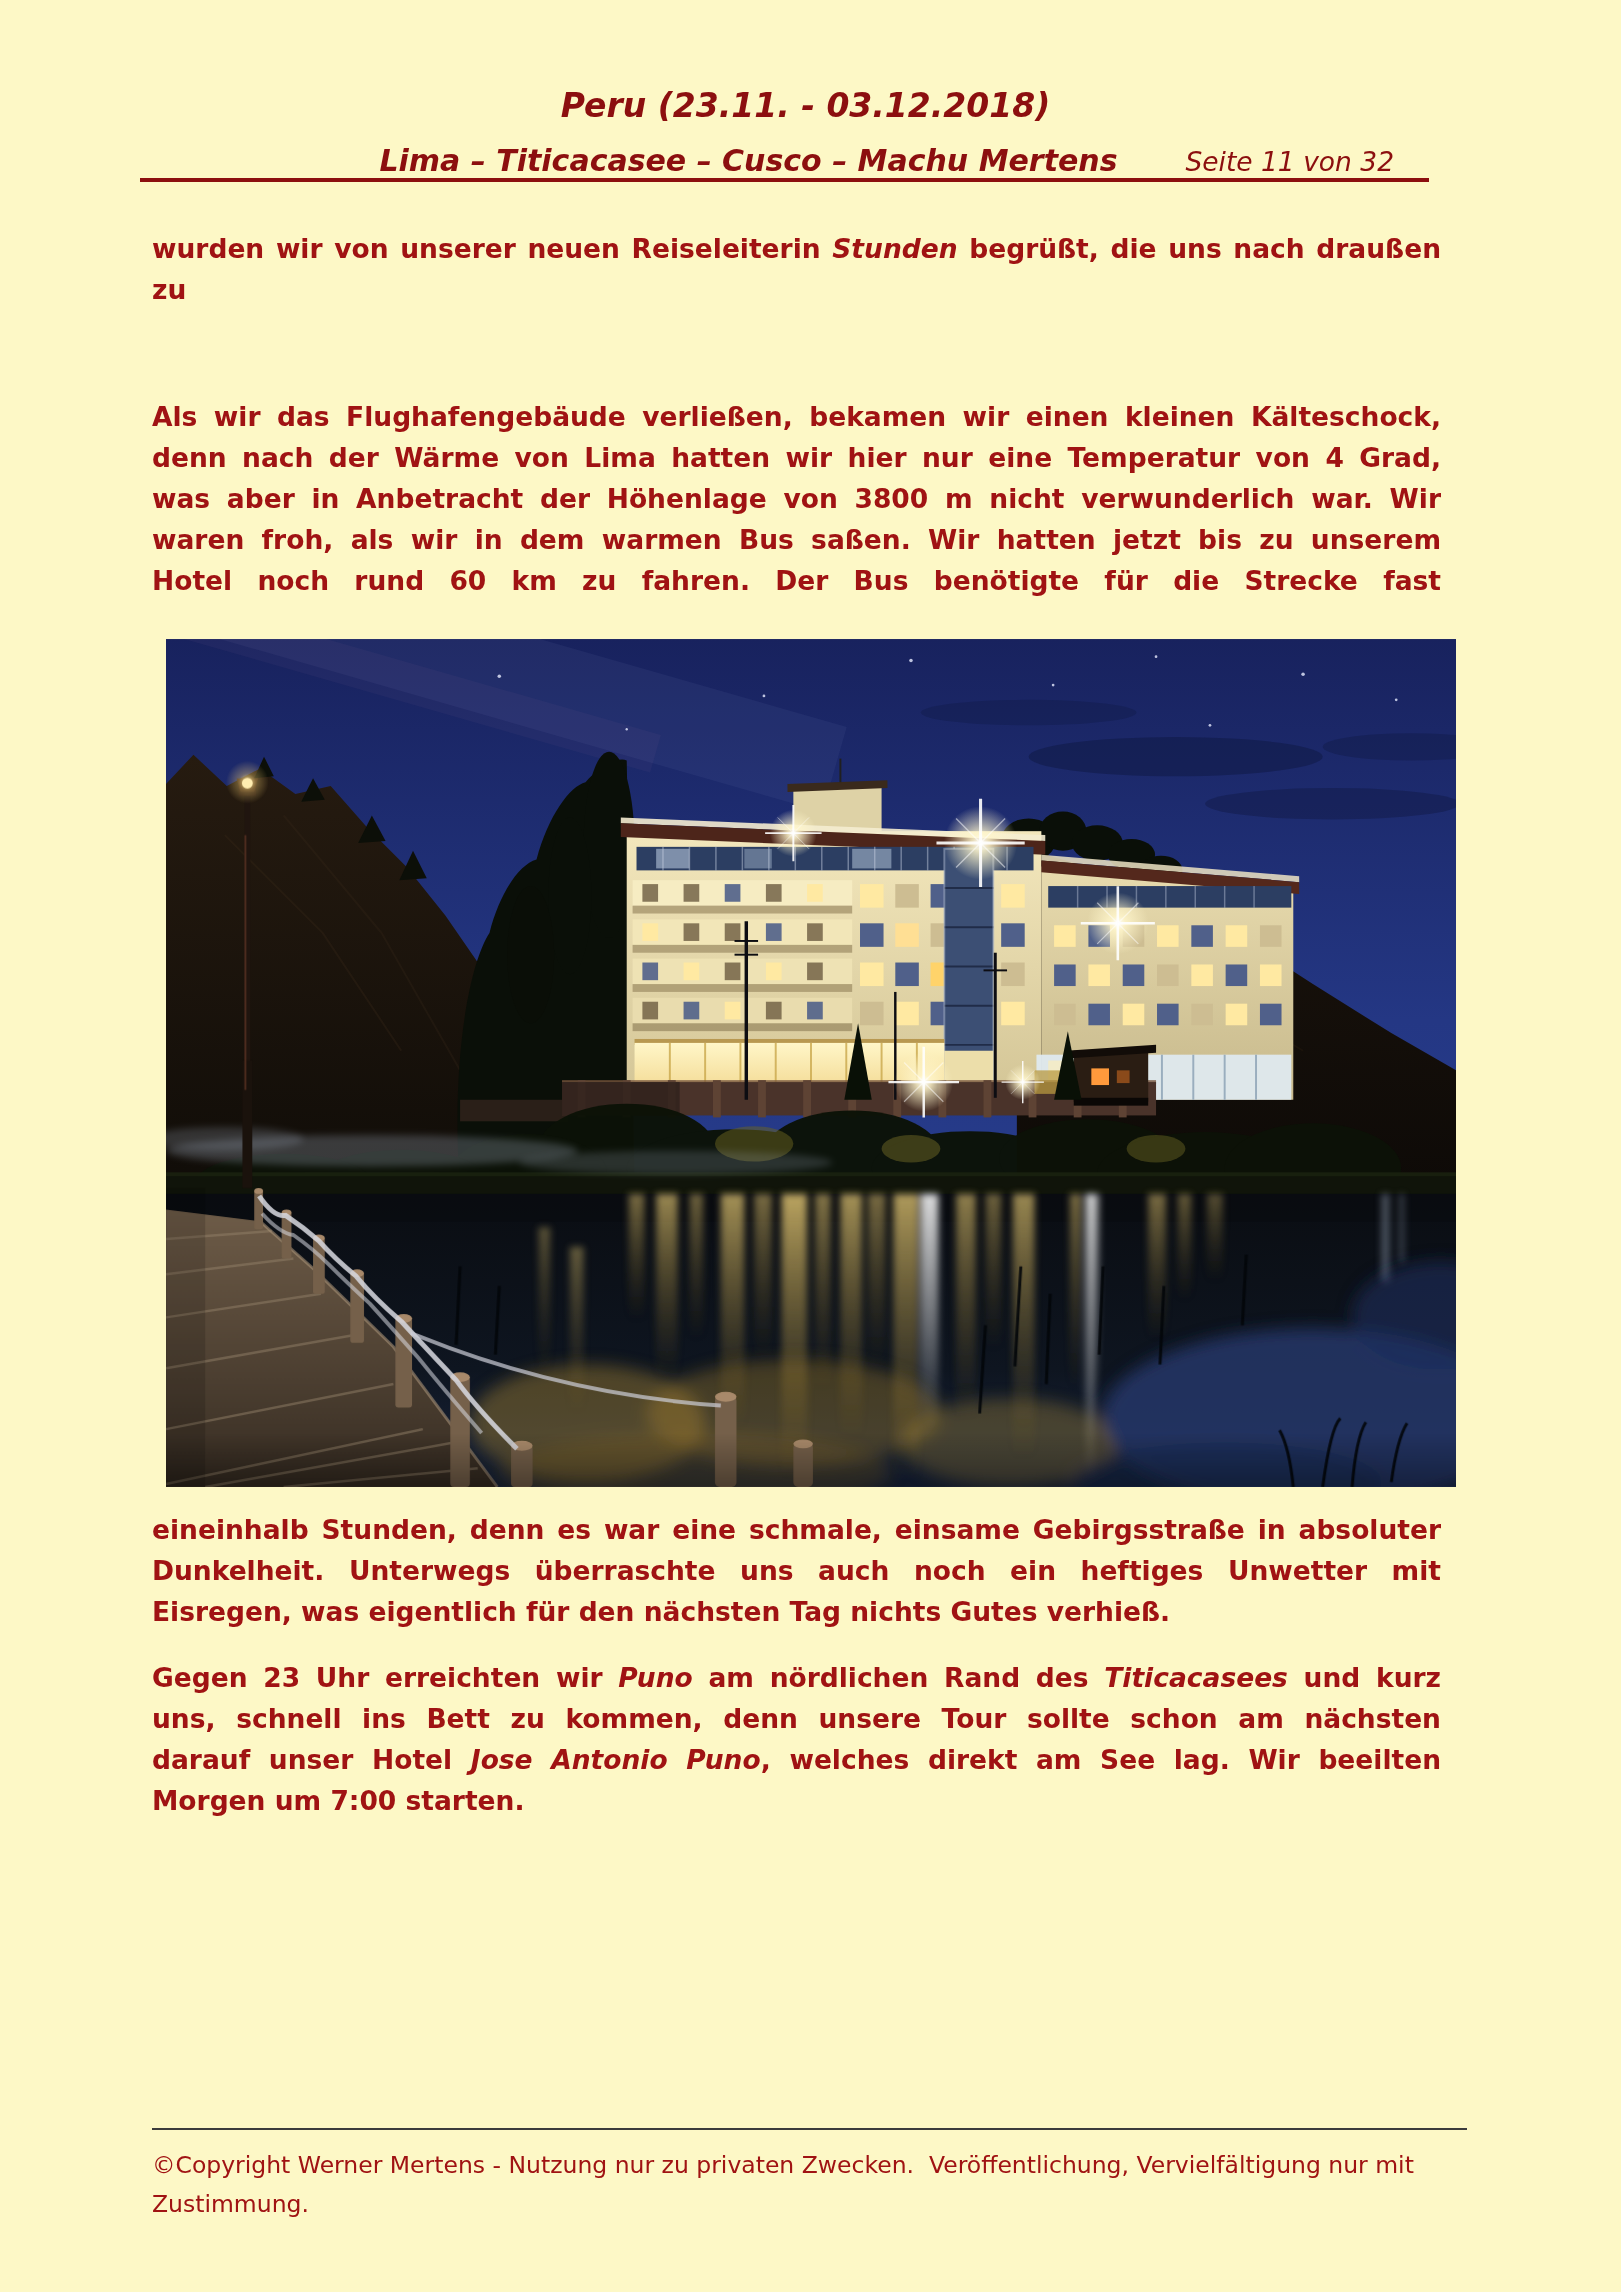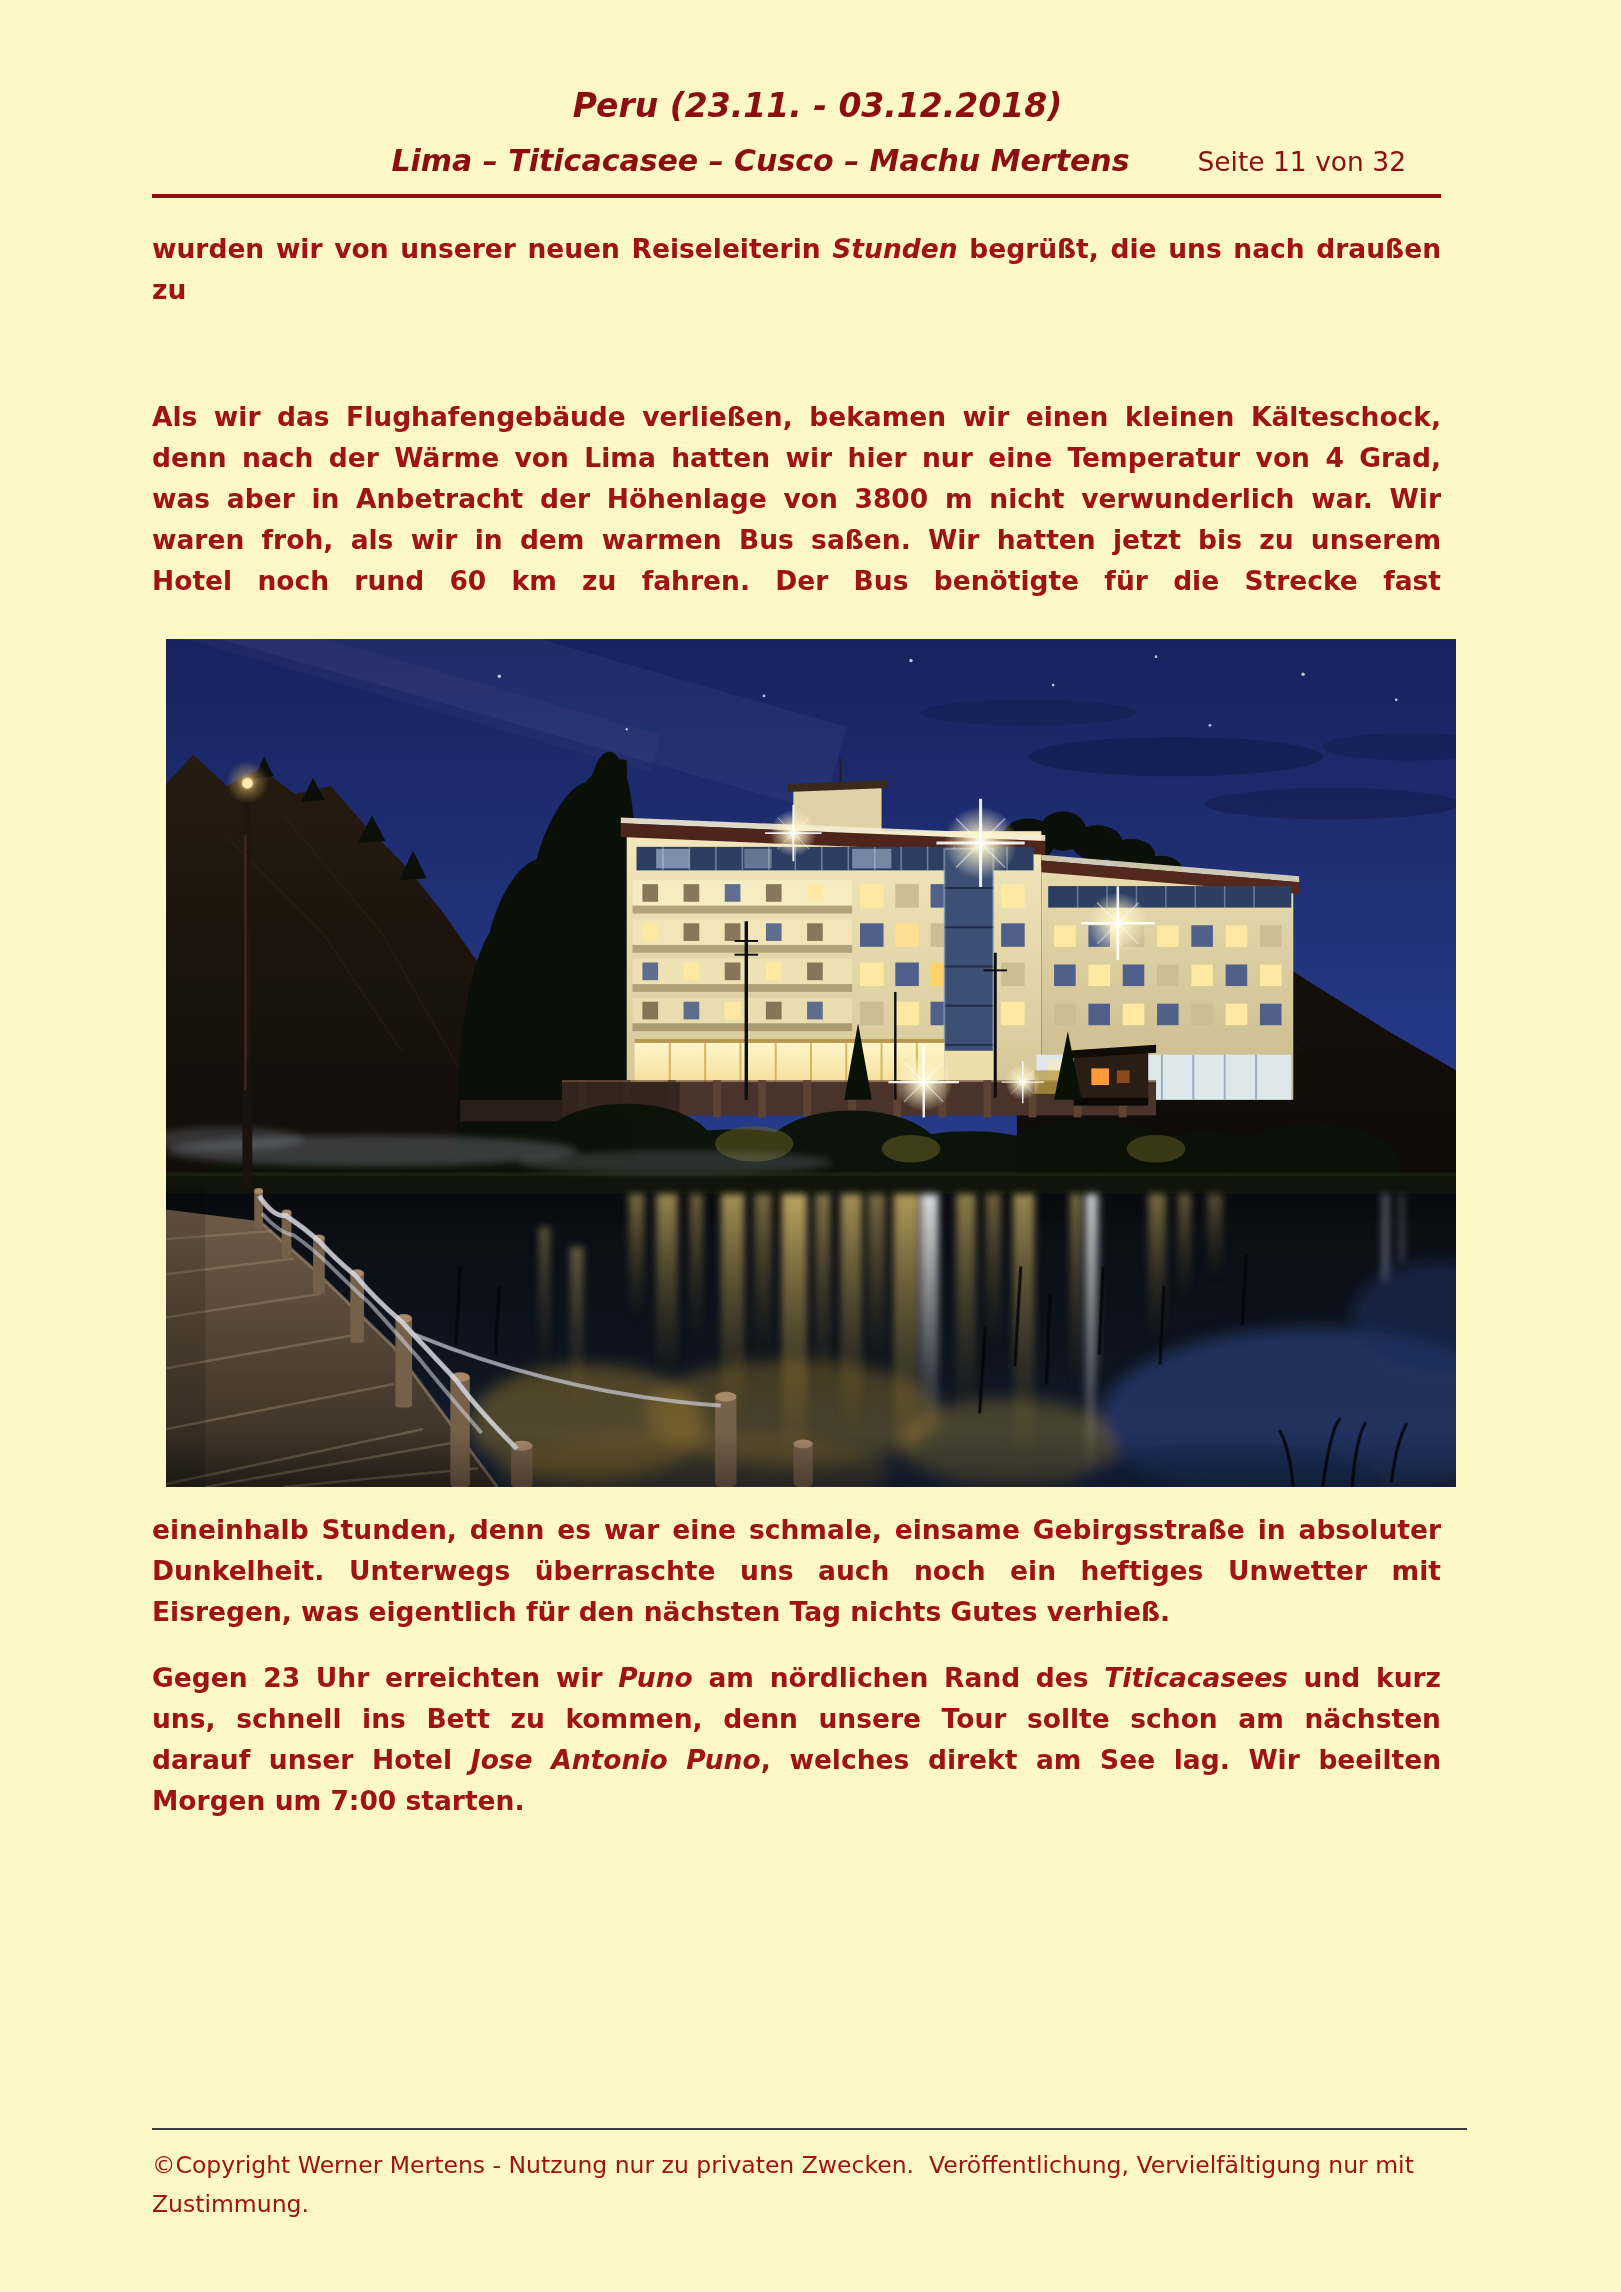--- a/index.html
+++ b/index.html
@@ -5,40 +5,40 @@
   html,body{margin:0;padding:0;background:#888;}
   .page{
     position:relative;
     width:1621px;height:2293px;
     background:var(--bg,#fdf8c6);
     font-family:"DejaVu Sans", sans-serif;
     overflow:hidden;
   }
   
   .header{
-    position:absolute;left:152px;top:84px;width:1289px;
+    position:absolute;left:140px;top:84px;width:1289px;
     border-bottom:4.9px solid var(--hdr,#8c0f0f);
-    padding-bottom:16px;
+    padding-bottom:0;
     color:var(--hdr,#8c0f0f);
   }
   .h-title{
     position:relative;left:42px;width:1247px;
     text-align:center;
     font-size:33px;font-weight:bold;font-style:italic;
     line-height:43px;
   }
   .h-row2{position:relative;height:49px;margin-top:2px;}
   .h-sub{
     position:absolute;left:0;right:72px;bottom:0;
     text-align:center;
     font-size:30px;font-weight:bold;font-style:italic;
   }
   .h-page{
     position:absolute;right:35px;bottom:1px;
-    font-size:26.5px;font-weight:normal;
+    font-size:26.5px;font-style:italic;font-weight:normal;
   }
   
   .bodytext{
     position:absolute;left:152px;width:1289px;
     color:var(--ink,#a01313);
     font-size:26.5px;font-weight:bold;line-height:41px;
   }
   #paras-before{top:228px;}
   #paras-after{top:1509px;}
   #paras-before .para + .para{margin-top:86px;}

